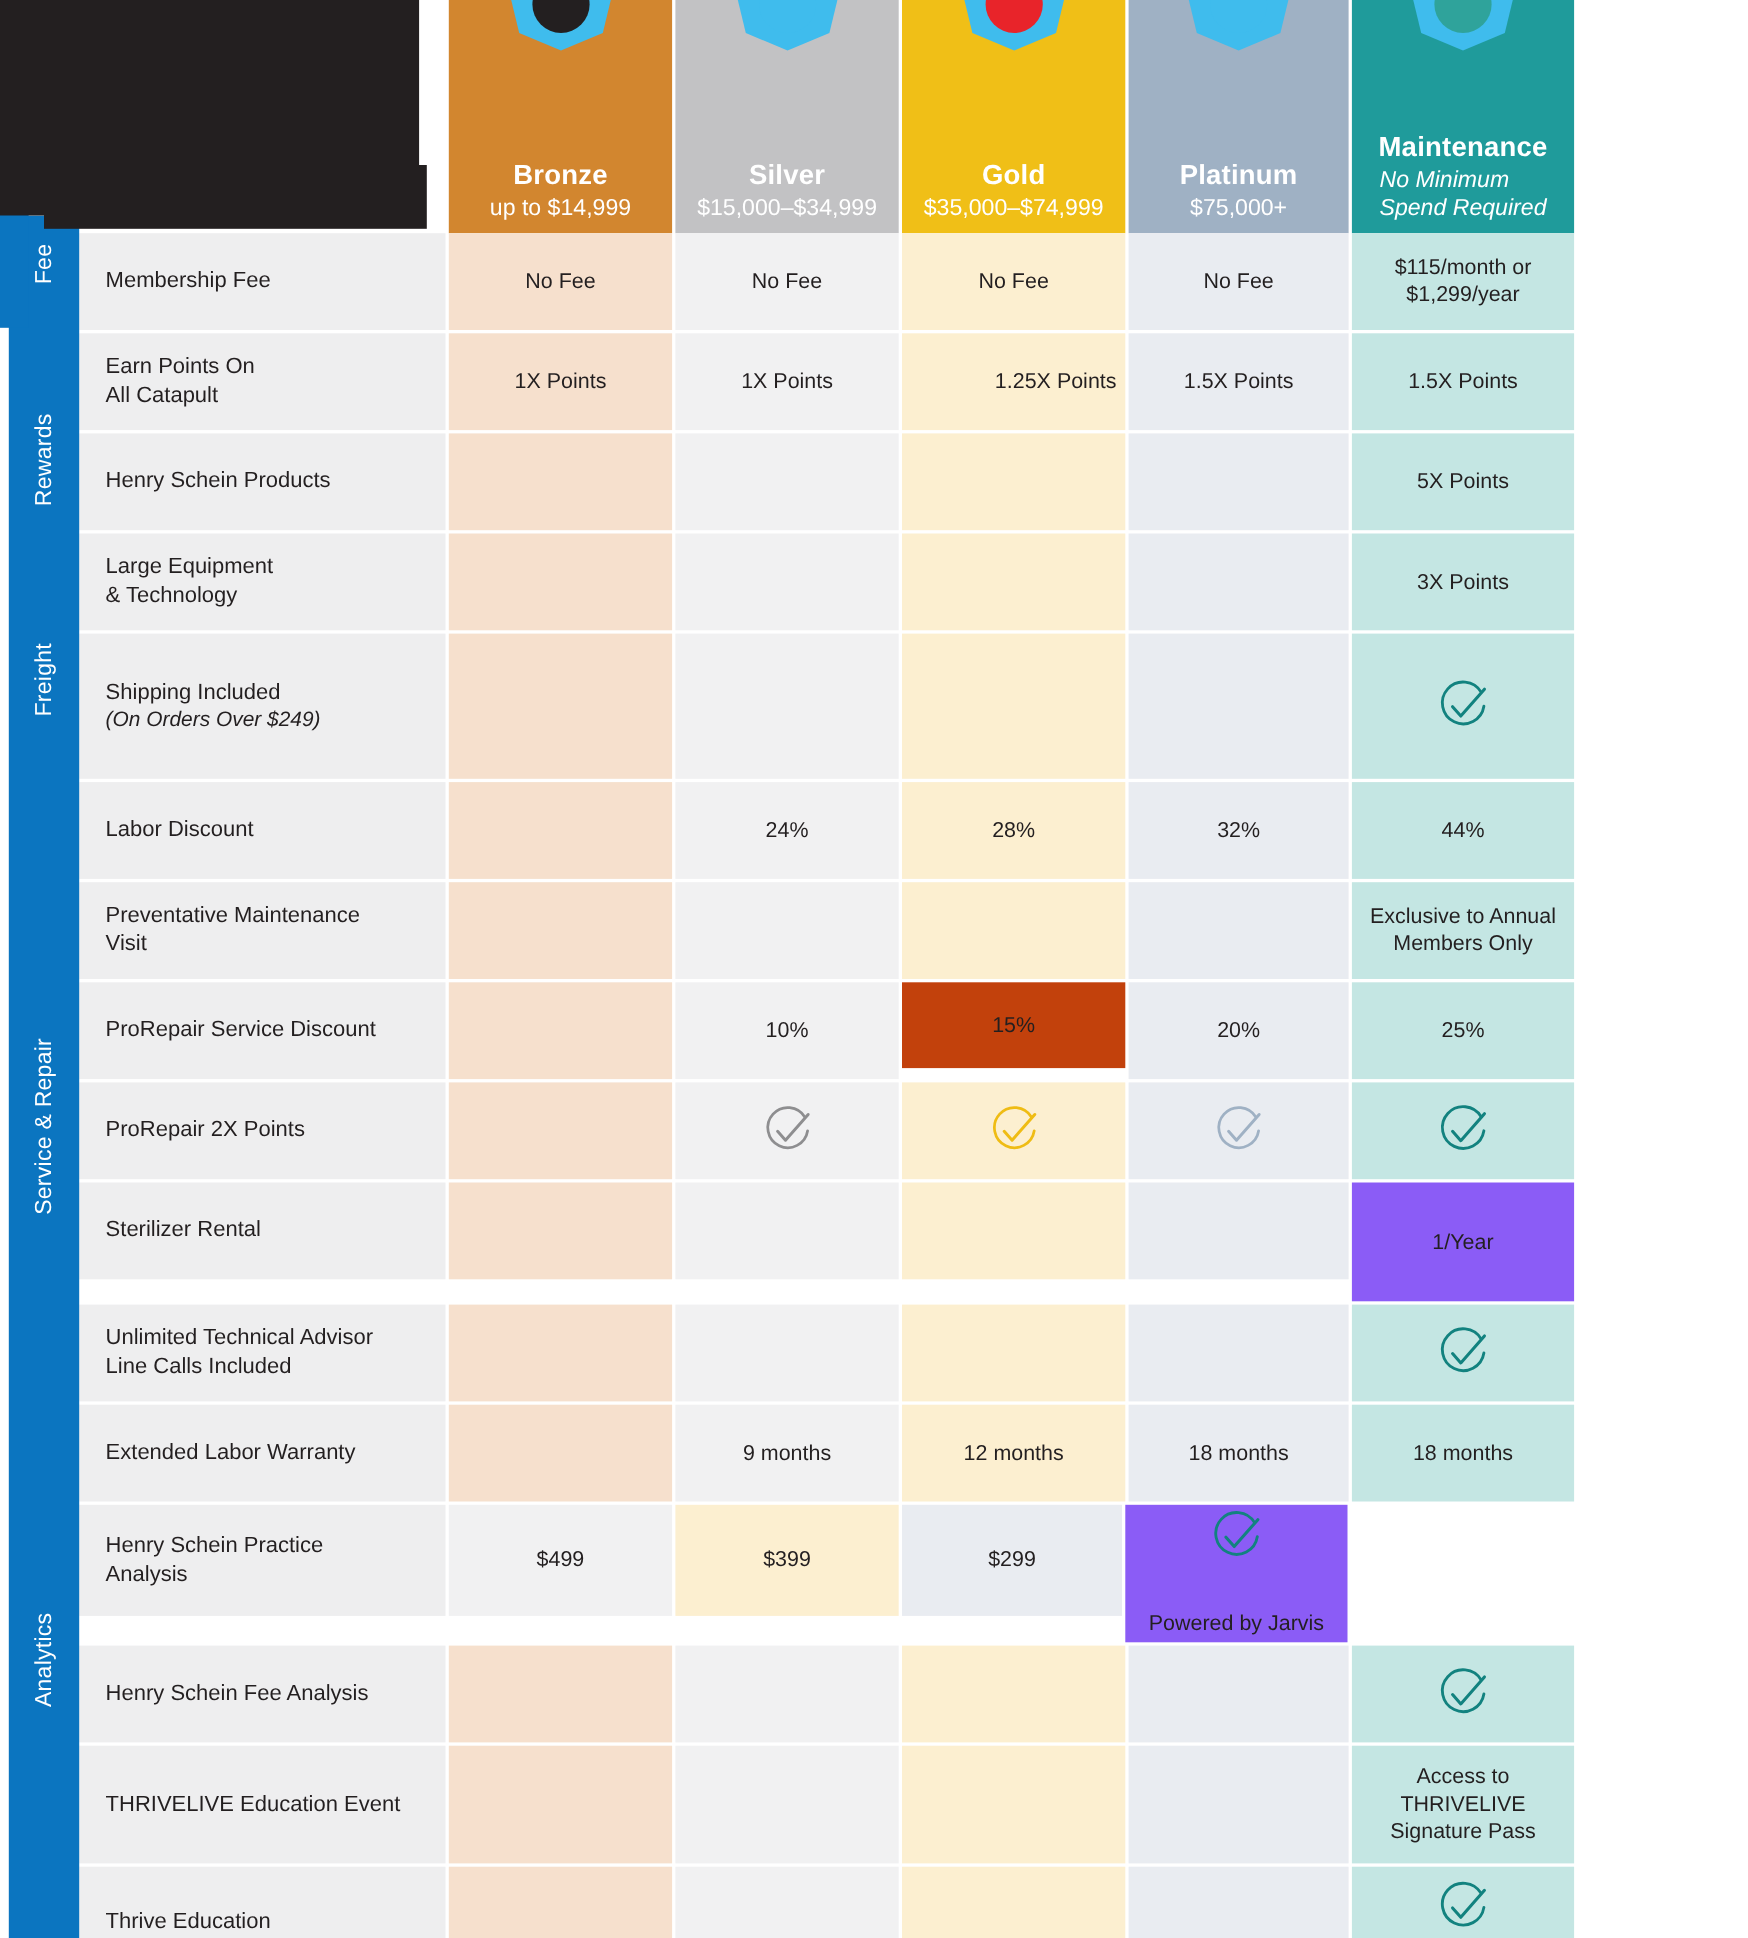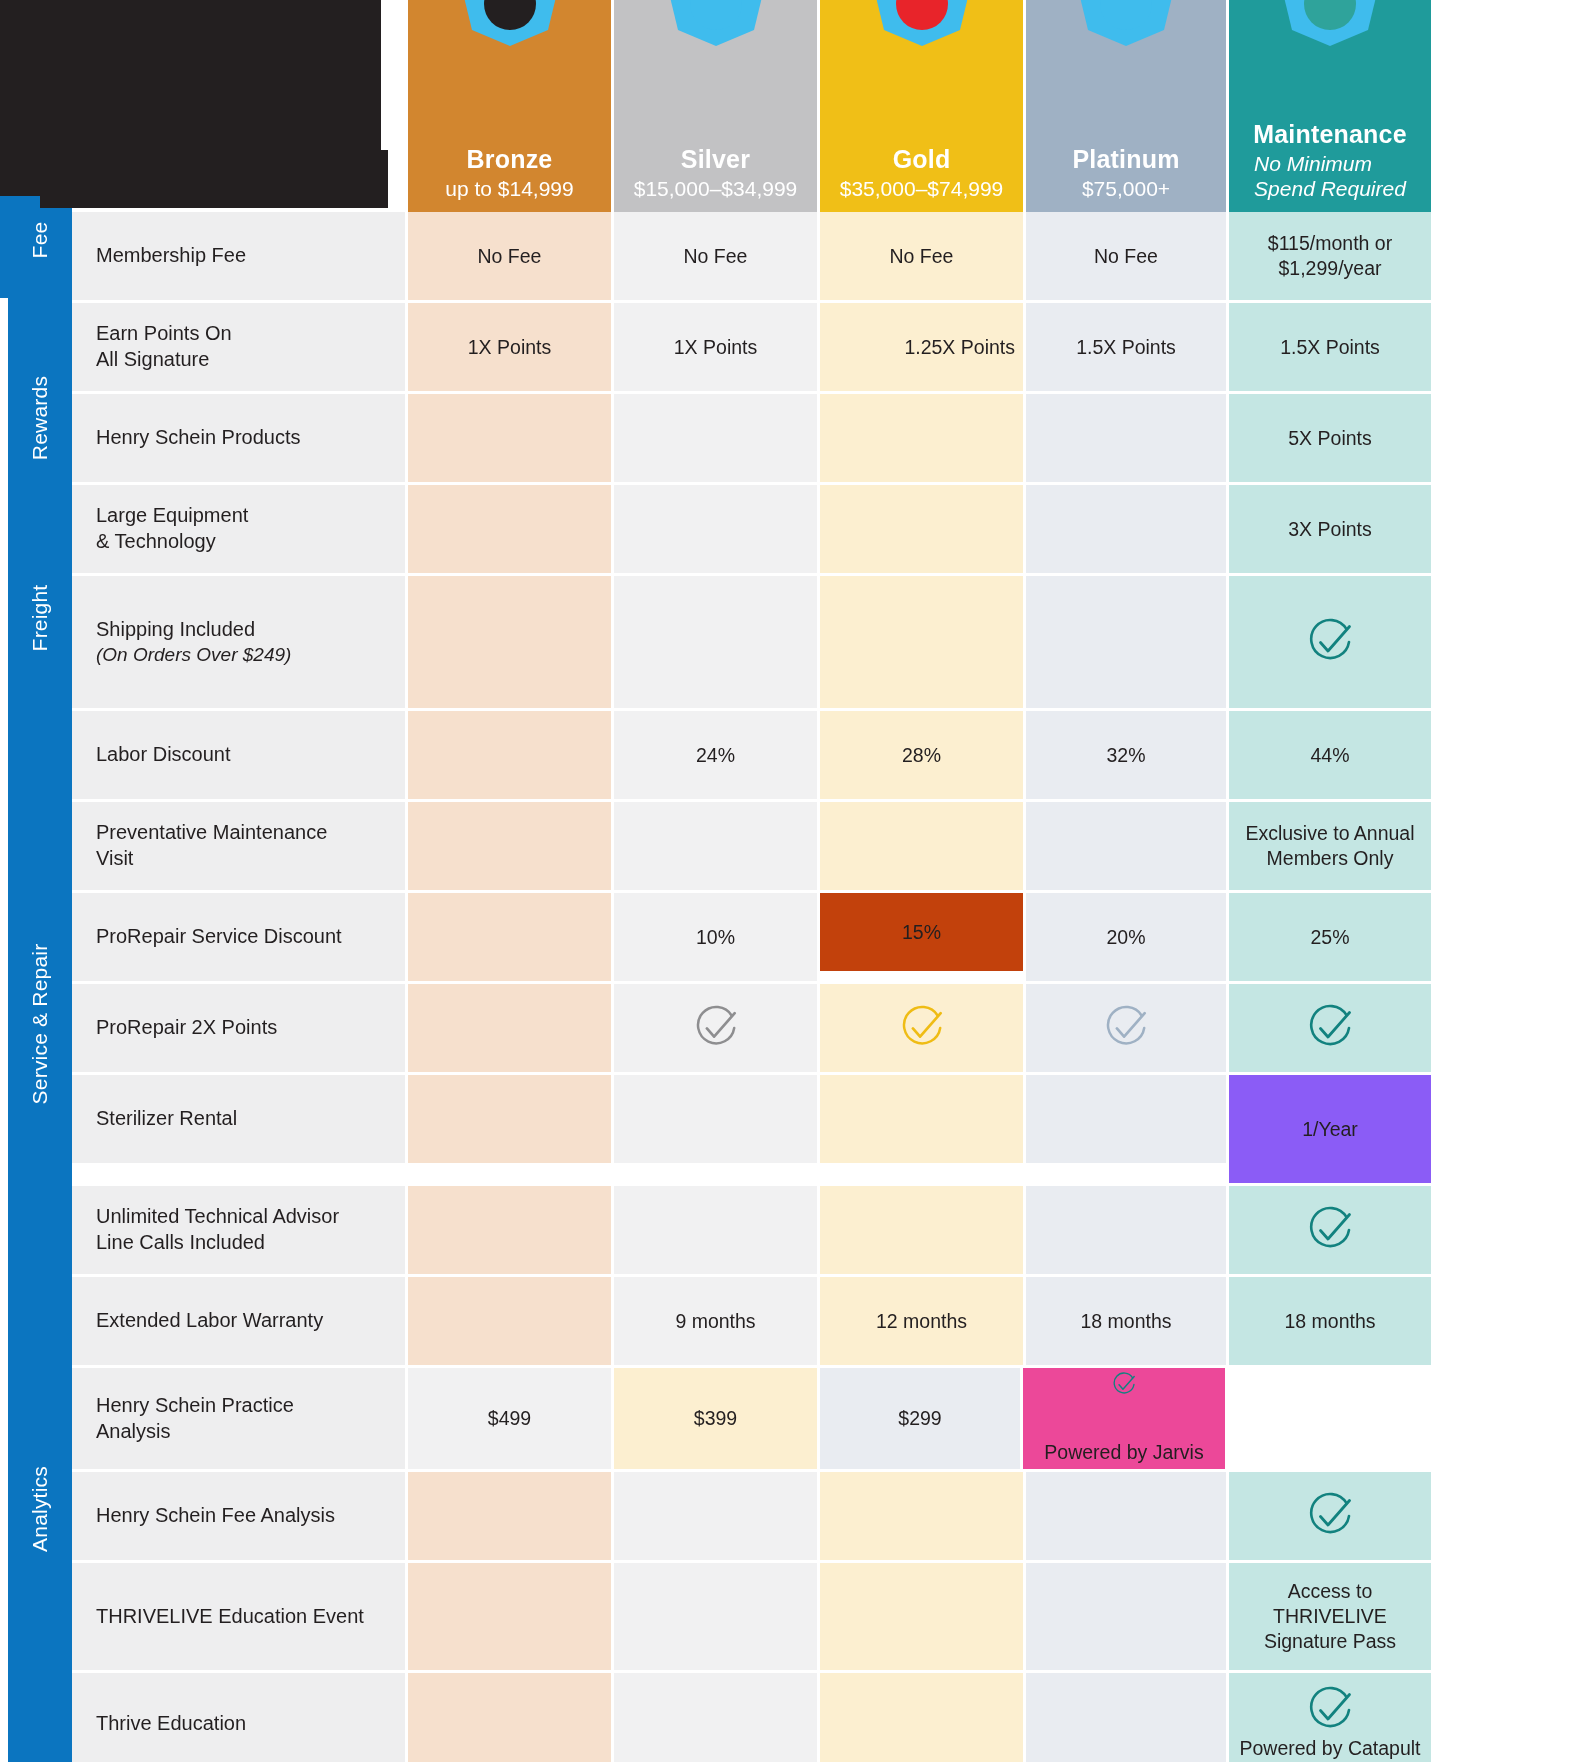--- a/index.html
+++ b/index.html
@@ -272,21 +272,21 @@
             <div>No Fee</div>
           </div>
           <div class="cell c-sub" style="height: 88px; background: rgb(196, 230, 227);">
             <div>$115/month or</div>
             <div>$1,299/year</div>
           </div>
         </div>
         <div class="row">
           <div class="cell c-label" style="height: 88px;">
             <div>Earn Points On</div>
-            <div>All Signature</div>
+            <div>All Catapult</div>
           </div>
           <div class="cell c-bronze" style="height: 88px; background: rgb(246, 224, 205);">
             <div>1X Points</div>
           </div>
           <div class="cell c-silver" style="height: 88px; background: rgb(241, 241, 242);">
             <div>1X Points</div>
           </div>
           <div class="cell c-gold" style="height: 88px; background: rgb(252, 239, 208); align-items: flex-end;">
             <div>1.25X Points</div>
           </div>
@@ -471,21 +471,21 @@
           </div>
           <div class="cell c-silver" style="height: 101px; background: rgb(241, 241, 242);">
             <div>$499</div>
           </div>
           <div class="cell c-gold" style="height: 101px; background: rgb(252, 239, 208);">
             <div>$399</div>
           </div>
           <div class="cell c-platinum" style="height: 101px; background: rgb(233, 236, 241);">
             <div>$299</div>
           </div>
-          <div class="cell c-sub" style="height: 101px; background: #ec4899; gap: 41px;">
+          <div class="cell c-sub" style="height: 125px; background: #8b5cf6; gap: 41px;">
             <svg class="chk" width="48" height="48" viewBox="0 0 48 48" aria-hidden="true">
               <path d="M40.5 11.2 A19 19 0 1 0 43 24" fill="none" stroke="#12827f" stroke-width="2.6" stroke-linecap="round"></path>
               <path d="M14.5 24.5 L22 33 L43.5 8.5" fill="none" stroke="#12827f" stroke-width="2.8" stroke-linecap="round" stroke-linejoin="round"></path>
             </svg>
             <div class="cap">Powered by Jarvis</div>
           </div>
         </div>
         <div class="row">
           <div class="cell c-label" style="height: 88px;">
             <div>Henry Schein Fee Analysis</div>

